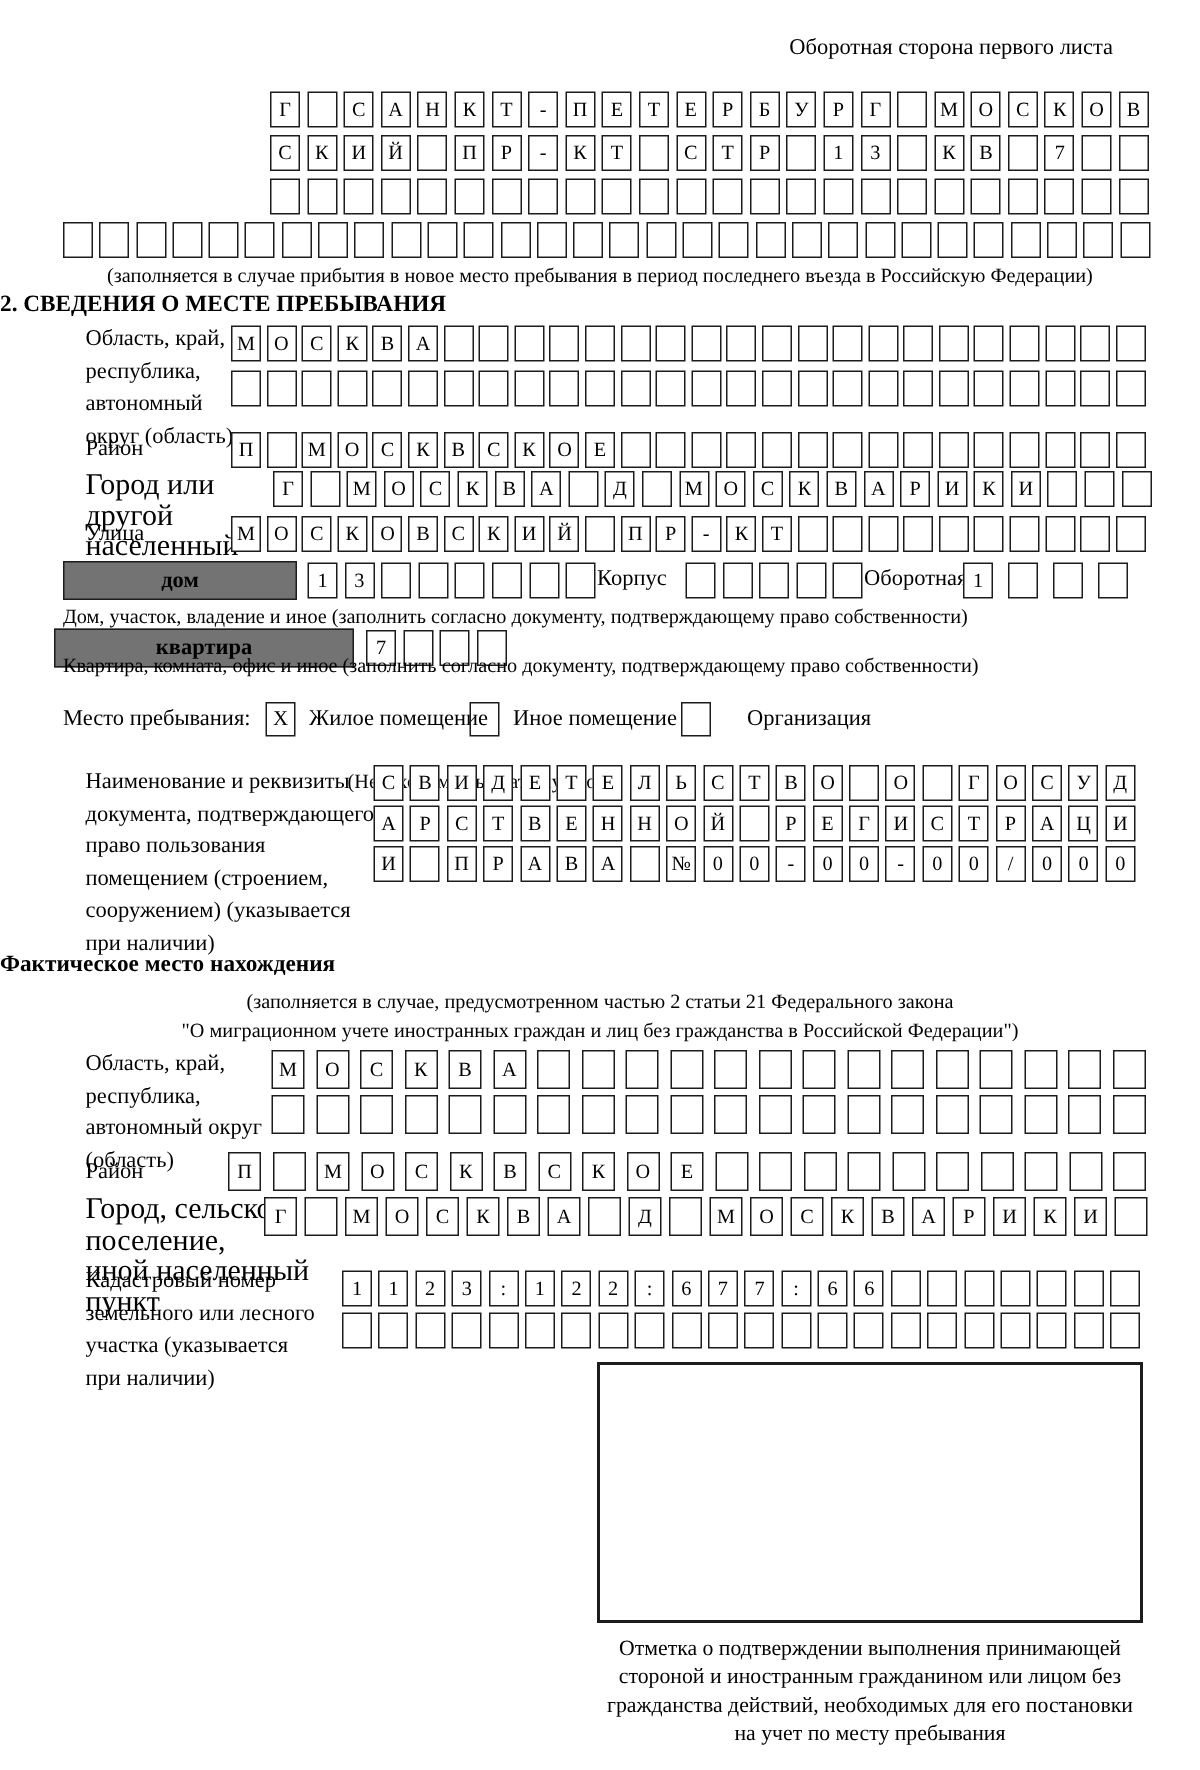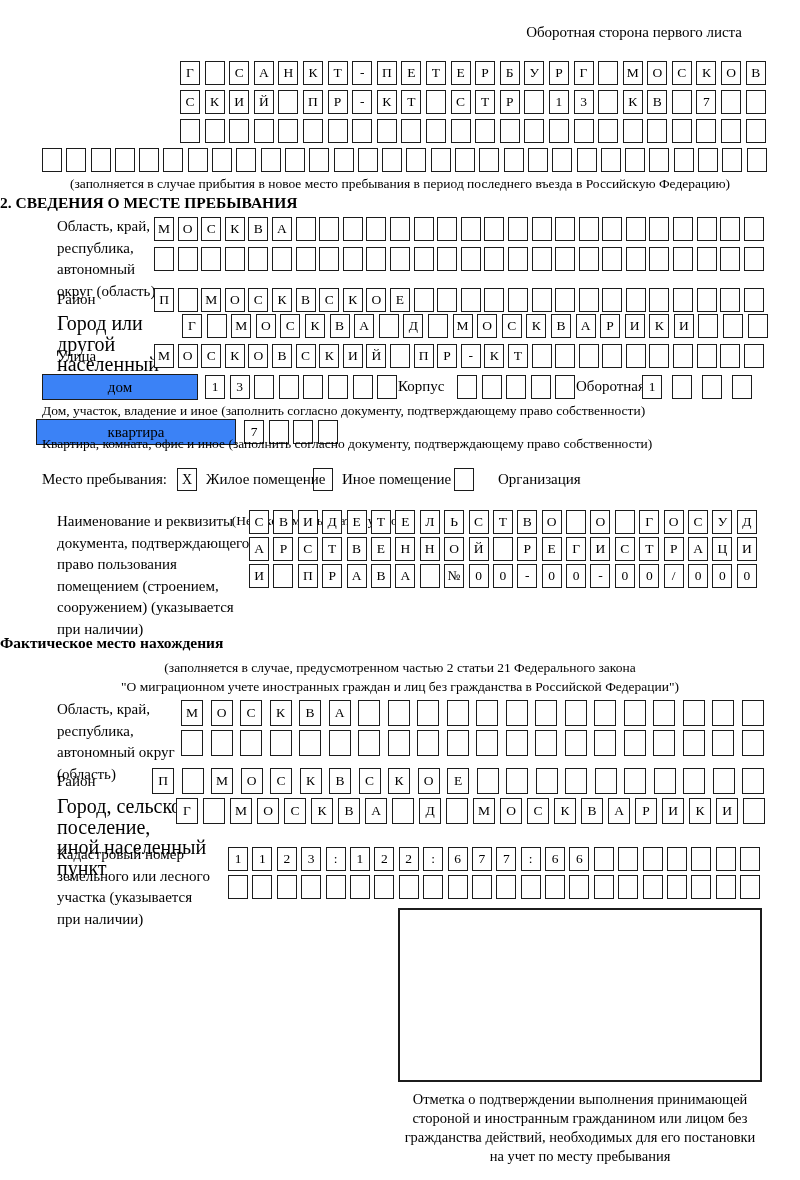--- a/index.html
+++ b/index.html
@@ -17,21 +17,21 @@
           font-size:13.5px; line-height:1; background:#fff; }
   .cr-a { gap:4.6px; }
   .cr-b { gap:3.6px; }
   .cr-c { gap:4.3px; }
   .cr-doc { gap:4.4px; }
   .cr-cad { gap:4.4px; }
   .cr-w  { gap:7.5px; }  .cr-w  .cell { width:22px; height:26px; }
   .cr-w2 { gap:5px; }    .cr-w2 .cell { width:22px; height:26px; }
   .cr-g10 { gap:10px; }
   .bigbox { position:absolute; border:1.6px solid #1c1c1c; display:flex; align-items:center;
-            justify-content:center; font-size:15px; background:#3b82f6; }
+            justify-content:center; font-size:15px; background:#737373;font-weight:bold; }
   .cbox { position:absolute; width:20px; height:23px; border:1.6px solid #1c1c1c;
           display:flex; align-items:center; justify-content:center; font-size:14px; }
   .txt { position:absolute; font-size:15px; white-space:nowrap; }
   .stamp { position:absolute; border:2px solid #1c1c1c; background:#fff; }
   .stamp-cap { position:absolute; font-size:14.5px; line-height:19px; text-align:center; white-space:pre-line; }
 </style>
 </head>
 <body>
 
 <div id="page">
@@ -141,21 +141,21 @@
       <div class="cell"></div>
       <div class="cell"></div>
       <div class="cell"></div>
       <div class="cell"></div>
       <div class="cell"></div>
       <div class="cell"></div>
       <div class="cell"></div>
       <div class="cell"></div>
       <div class="cell"></div>
     </div>
-  <div class="abs cap" style="left:0; top:176px;">(заполняется в случае прибытия в новое место пребывания в период последнего въезда в Российскую Федерацию)</div>
+  <div class="abs cap" style="left:0; top:176px;">(заполняется в случае прибытия в новое место пребывания в период последнего въезда в Российскую Федерации)</div>
 
   <div class="abs h-bold" style="left:0; top:194px;">2. СВЕДЕНИЯ О МЕСТЕ ПРЕБЫВАНИЯ</div>
 
   <div class="abs lbl" style="left:57px; top:216px; width:120px;">Область, край,
 республика,
 автономный
 округ (область)</div>
   <div class="cells cr-b" style="left:154px; top:217px;">
       <div class="cell">М</div>
       <div class="cell">О</div>

